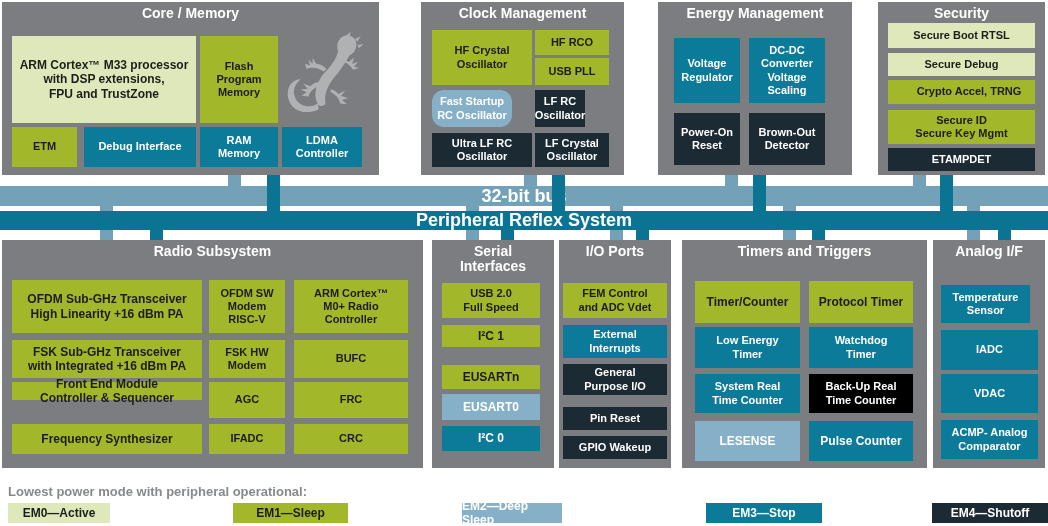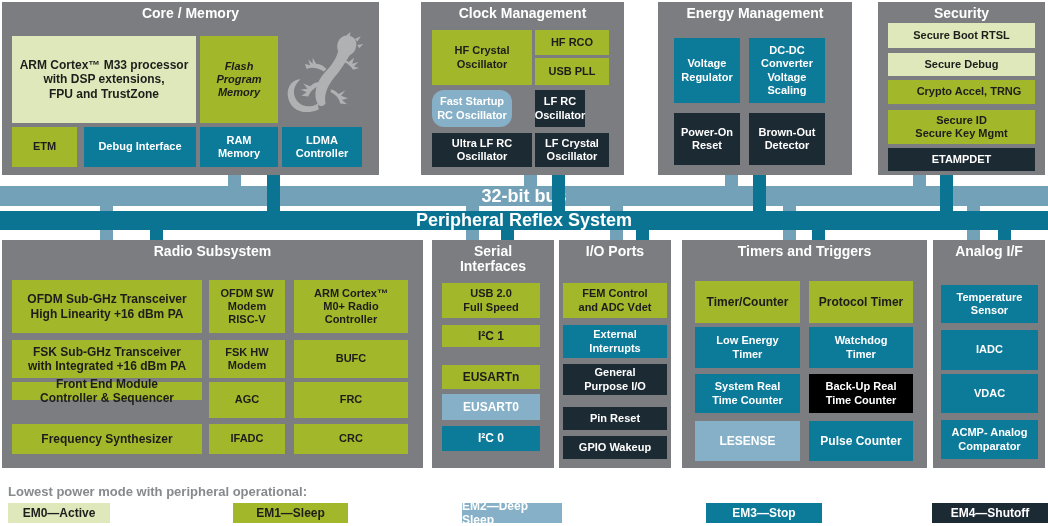--- a/index.html
+++ b/index.html
@@ -38,21 +38,21 @@
 </head>
 <body>
 
 <div id="stage">
 
   <div class="panel" style="left:2px;top:2px;width:377px;height:173px;">
     <div class="ptitle">Core / Memory</div>
     <div class="box em0 fs12" style="left:10px;top:34px;width:184px;height:87px;">ARM Cortex™ M33 processor
 with DSP extensions,
 FPU and TrustZone</div>
-    <div class="box em1" style="left:198px;top:34px;width:78px;height:87px;font-style:italic;">Flash
+    <div class="box em1" style="left:198px;top:34px;width:78px;height:87px;">Flash
 Program
 Memory</div>
     <svg class="gecko" style="left:283px;top:30px;" width="88" height="86" viewBox="0 0 100 100">
       <g fill="#b0b1b3">
         <path d="M38,90 C20,98 4,90 2,74 C1,63 8,55 17,55 C10,61 7,69 11,77 C16,87 28,89 37,83 Z"></path>
         <path d="M37,84 C31,73 35,58 45,47 C53,39 59,31 61,20 L74,27 C68,37 63,45 56,53 C48,63 44,73 46,83 C43,87 39,87 37,84 Z"></path>
         <path d="M60,21 C58,12 63,4 71,4 C79,4 84,11 81,19 C79,26 72,30 65,27 Z"></path>
         <path d="M70,4 L75,0 L74,6 Z"></path>
           <path d="M80,8 L87,5 L83,11 Z"></path>
           <path d="M83,15 L90,14 L85,19 Z"></path>
@@ -191,21 +191,21 @@
     <div class="box em3" style="left:13px;top:134px;width:105px;height:39px;">System Real
 Time Counter</div>
     <div class="box blk" style="left:127px;top:134px;width:104px;height:39px;">Back-Up Real
 Time Counter</div>
     <div class="box em2 fs12" style="left:13px;top:181px;width:105px;height:40px;">LESENSE</div>
     <div class="box em3 fs12" style="left:127px;top:181px;width:104px;height:40px;">Pulse Counter</div>
   </div>
 
   <div class="panel" style="left:933px;top:240px;width:112px;height:228px;">
     <div class="ptitle">Analog I/F</div>
-    <div class="box em3" style="left:8px;top:45px;width:97px;height:38px;">Temperature
+    <div class="box em3" style="left:8px;top:45px;width:89px;height:38px;">Temperature
 Sensor</div>
     <div class="box em3" style="left:8px;top:90px;width:97px;height:40px;">IADC</div>
     <div class="box em3" style="left:8px;top:134px;width:97px;height:39px;">VDAC</div>
     <div class="box em3" style="left:8px;top:180px;width:97px;height:39px;">ACMP- Analog
 Comparator</div>
   </div>
 
   <div class="legend-label">Lowest power mode with peripheral operational:</div>
   <div class="legend-box em0" style="left:8px;width:102px;">EM0—Active</div>
   <div class="legend-box em1" style="left:233px;width:115px;">EM1—Sleep</div>

